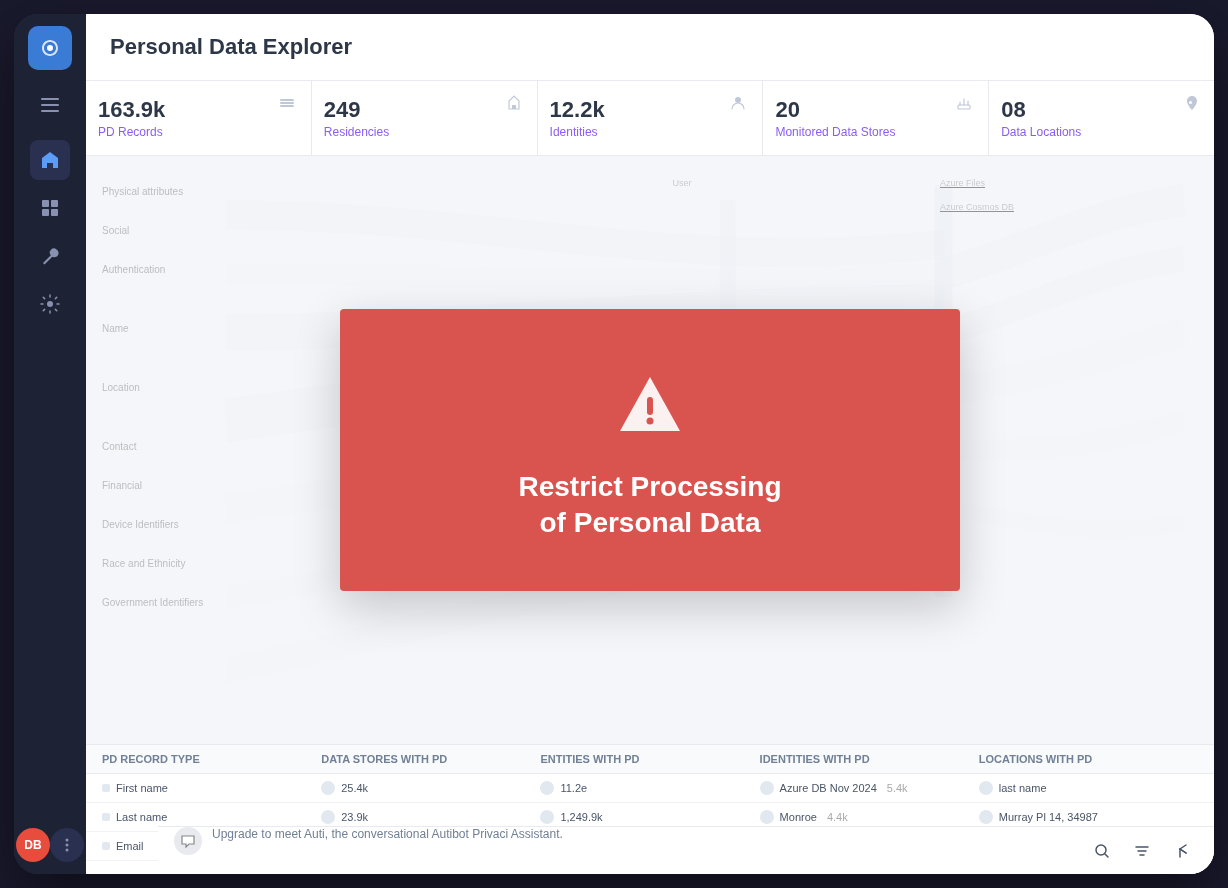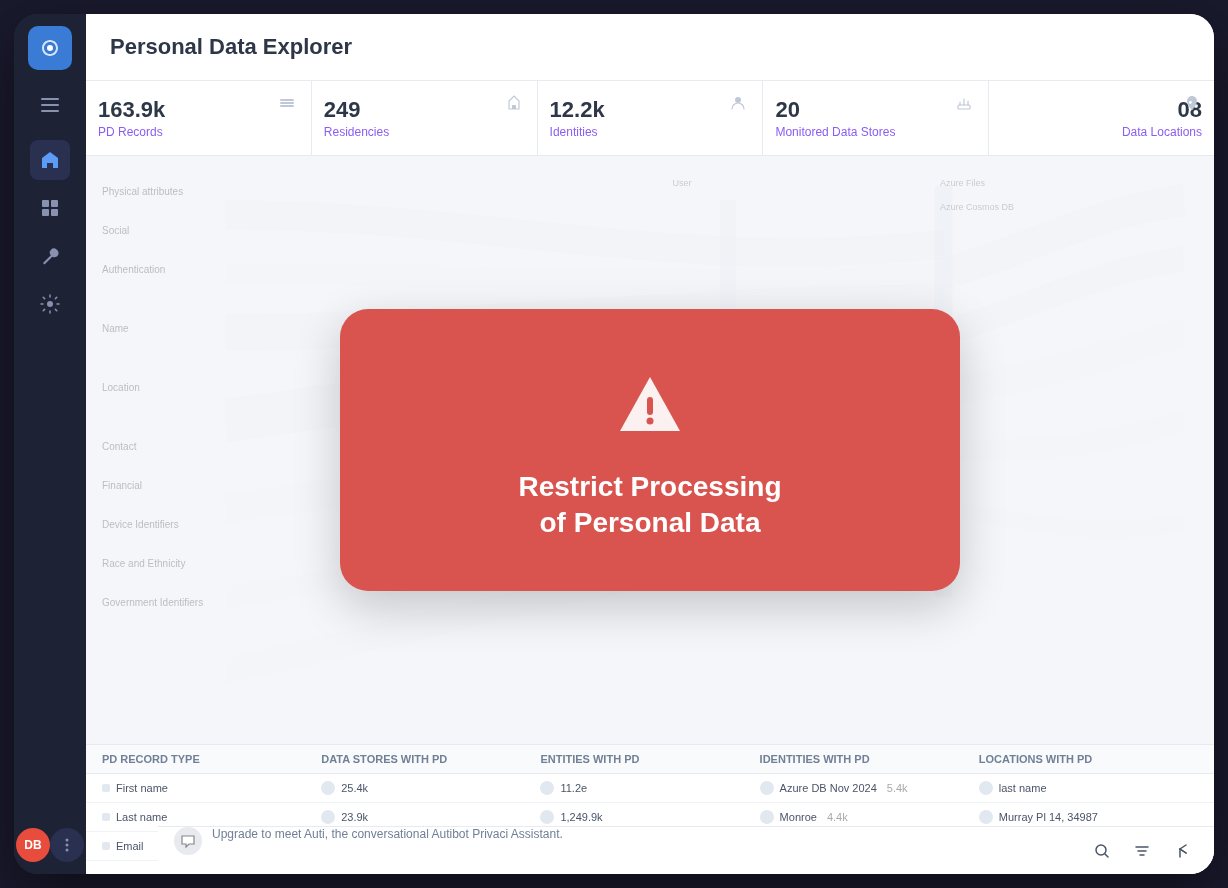--- a/index.html
+++ b/index.html
@@ -136,21 +136,21 @@
     }
     .stat-card {
       flex: 1;
       padding: 16px 12px;
       border-right: 1px solid #e8eaf0;
       display: flex;
       flex-direction: column;
       gap: 2px;
       position: relative;
     }
-    .stat-card:last-child { border-right: none; align-items: flex-end; }
+    .stat-card:last-child { border-right: none; }
     .stat-value {
       font-size: 22px;
       font-weight: 700;
       color: #2d3748;
     }
     .stat-label {
       font-size: 12px;
       color: #8b5cf6;
     }
     .stat-icon {
@@ -228,21 +228,21 @@
       inset: 0;
       background: rgba(245, 246, 250, 0.6);
       display: flex;
       align-items: center;
       justify-content: center;
       z-index: 100;
     }
     .modal-card {
       width: 620px;
       background: #d9534f;
-      border-radius: 28px;
+      border-radius: 4px;
       padding: 60px 40px 50px;
       display: flex;
       flex-direction: column;
       align-items: center;
       gap: 28px;
       box-shadow: 0 16px 48px rgba(0,0,0,0.2);
     }
     .modal-icon-wrap {
       width: 72px;
       height: 72px;
@@ -450,21 +450,21 @@
         <span class="sankey-label">Authentication</span>
         <span class="sankey-label" style="margin-top:20px">Name</span>
         <span class="sankey-label" style="margin-top:20px">Location</span>
         <span class="sankey-label" style="margin-top:20px">Contact</span>
         <span class="sankey-label">Financial</span>
         <span class="sankey-label">Device Identifiers</span>
         <span class="sankey-label">Race and Ethnicity</span>
         <span class="sankey-label">Government Identifiers</span>
       </div>
 
-      <div style="position:absolute; right:200px; top:22px;">
+      <div style="position:absolute; right:200px; top:22px;text-decoration:underline;">
         <div style="font-size:9px; color:#888; margin-bottom:14px;">Azure Files</div>
         <div style="font-size:9px; color:#888; ">Azure Cosmos DB</div>
       </div>
 
       <div style="position:absolute; left:52%; top:22px; font-size:9px; color:#888;">User</div>
 
       <div class="modal-overlay">
         <div class="modal-card">
           <div class="modal-icon-wrap">
             <svg width="72" height="72" viewBox="0 0 72 72" fill="none">

